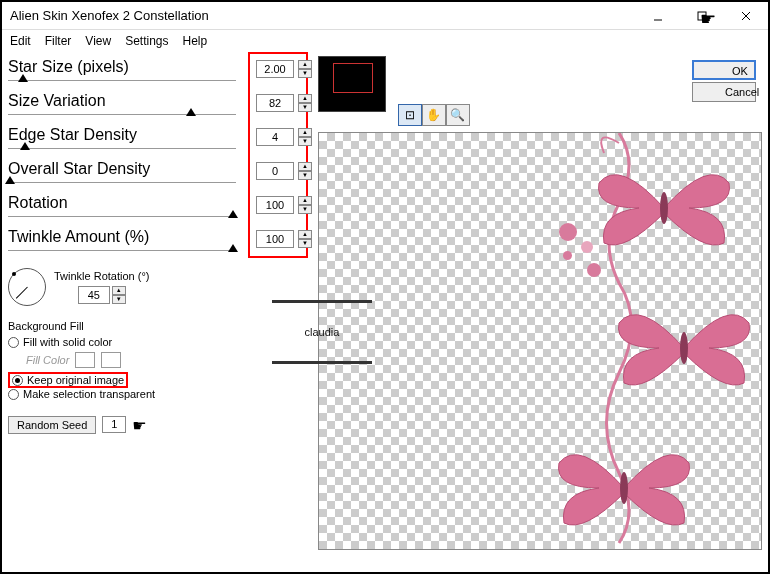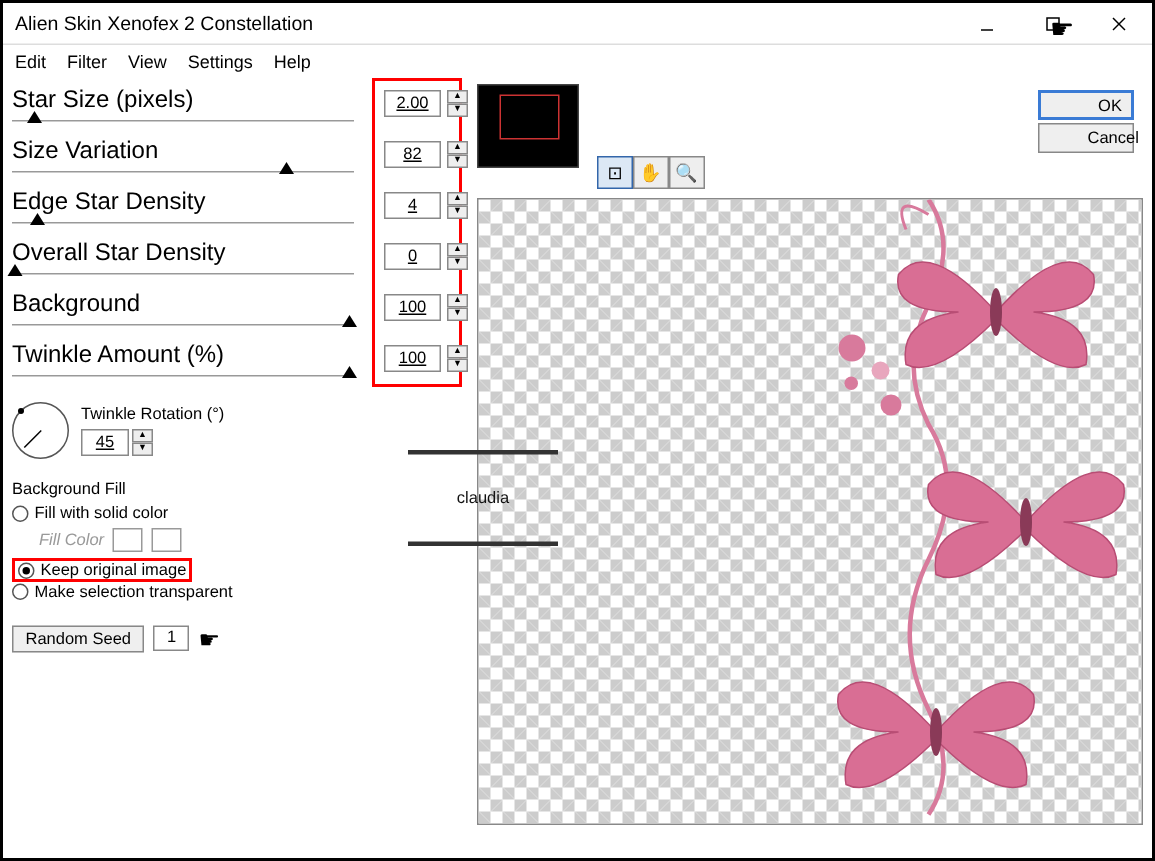--- a/index.html
+++ b/index.html
@@ -11,21 +11,21 @@
 .tctrl { width: 44px; height: 28px; display: flex; align-items: center; justify-content: center; }
 .tctrl svg { width: 12px; height: 12px; }
 .menubar { height: 22px; display: flex; align-items: center; gap: 14px; padding-left: 8px; }
 .menubar span { font-size: 12px; }
 .content { position: absolute; left: 0; top: 50px; right: 0; bottom: 22px; }
 .left { position: absolute; left: 6px; top: 4px; width: 300px; }
 .param-row { position: relative; height: 34px; }
 .param-label { position: absolute; left: 0; top: 2px; font-size: 16px; }
 .slider-track { position: absolute; left: 0; top: 24px; width: 228px; height: 1px; background: #999; }
 .slider-thumb { position: absolute; top: 18px; width: 0; height: 0; border-left: 5px solid transparent; border-right: 5px solid transparent; border-bottom: 8px solid #000; }
-.num-box { position: absolute; left: 248px; top: 4px; width: 38px; height: 18px; border: 1px solid #888; text-align: center; line-height: 16px; font-size: 11px; text-decoration: underline; }
+.num-box { position: absolute; left: 248px; top: 4px; width: 38px; height: 18px; border: 1px solid #888; text-align: center; line-height: 16px; font-size: 11px; }
 .spinner { position: absolute; left: 290px; top: 4px; width: 14px; height: 18px; display: flex; flex-direction: column; }
 .spinner div { flex: 1; border: 1px solid #888; background: #eee; font-size: 6px; text-align: center; line-height: 7px; }
 .red-box-1 { position: absolute; left: 240px; top: -4px; width: 60px; height: 206px; border: 2px solid red; pointer-events: none; }
 .twinkle-row { display: flex; align-items: center; gap: 8px; margin-top: 8px; }
 .knob { width: 38px; height: 38px; border: 1px solid #555; border-radius: 50%; position: relative; }
 .knob-tick { position: absolute; left: 50%; top: 50%; width: 1px; height: 16px; background: #000; transform-origin: top; transform: rotate(45deg); }
 .knob-dot { position:absolute; width:4px; height:4px; background:#000; border-radius:50%; left:3px; top:3px;}
 .bg-fill { margin-top: 14px; }
 .bg-fill .hdr { font-size: 11px; margin-bottom: 4px; display:block;}
 .radio-row { display: flex; align-items: center; gap: 4px; margin-bottom: 4px; font-size:11px; }
@@ -144,21 +144,21 @@
         <div class="slider-track"></div>
         <div class="slider-thumb" style="left:-3px"></div>
         <div class="num-box">0</div>
         <div class="spinner">
             <div>▲</div>
             <div>▼</div>
           </div>
       </div>
 
       <div class="param-row">
-        <span class="param-label">Background</span>
+        <span class="param-label">Rotation</span>
         <div class="slider-track"></div>
         <div class="slider-thumb" style="left:220px"></div>
         <div class="num-box">100</div>
         <div class="spinner">
             <div>▲</div>
             <div>▼</div>
           </div>
       </div>
 
       <div class="param-row">
@@ -172,21 +172,21 @@
           </div>
       </div>
 
       <div class="twinkle-row">
         <div class="knob">
             <div class="knob-dot"></div>
             <div class="knob-tick"></div>
           </div>
         <div>
           <div>Twinkle Rotation (°)</div>
-          <div style="display:flex;gap:2px;margin-top:4px;">
+          <div style="display:flex;gap:2px;margin-top:4px;justify-content:center;">
             <div class="num-box" style="position:static;width:32px">45</div>
             <div class="spinner" style="position:static">
                 <div>▲</div>
                 <div>▼</div>
               </div>
           </div>
         </div>
       </div>
 
       <div class="bg-fill">

